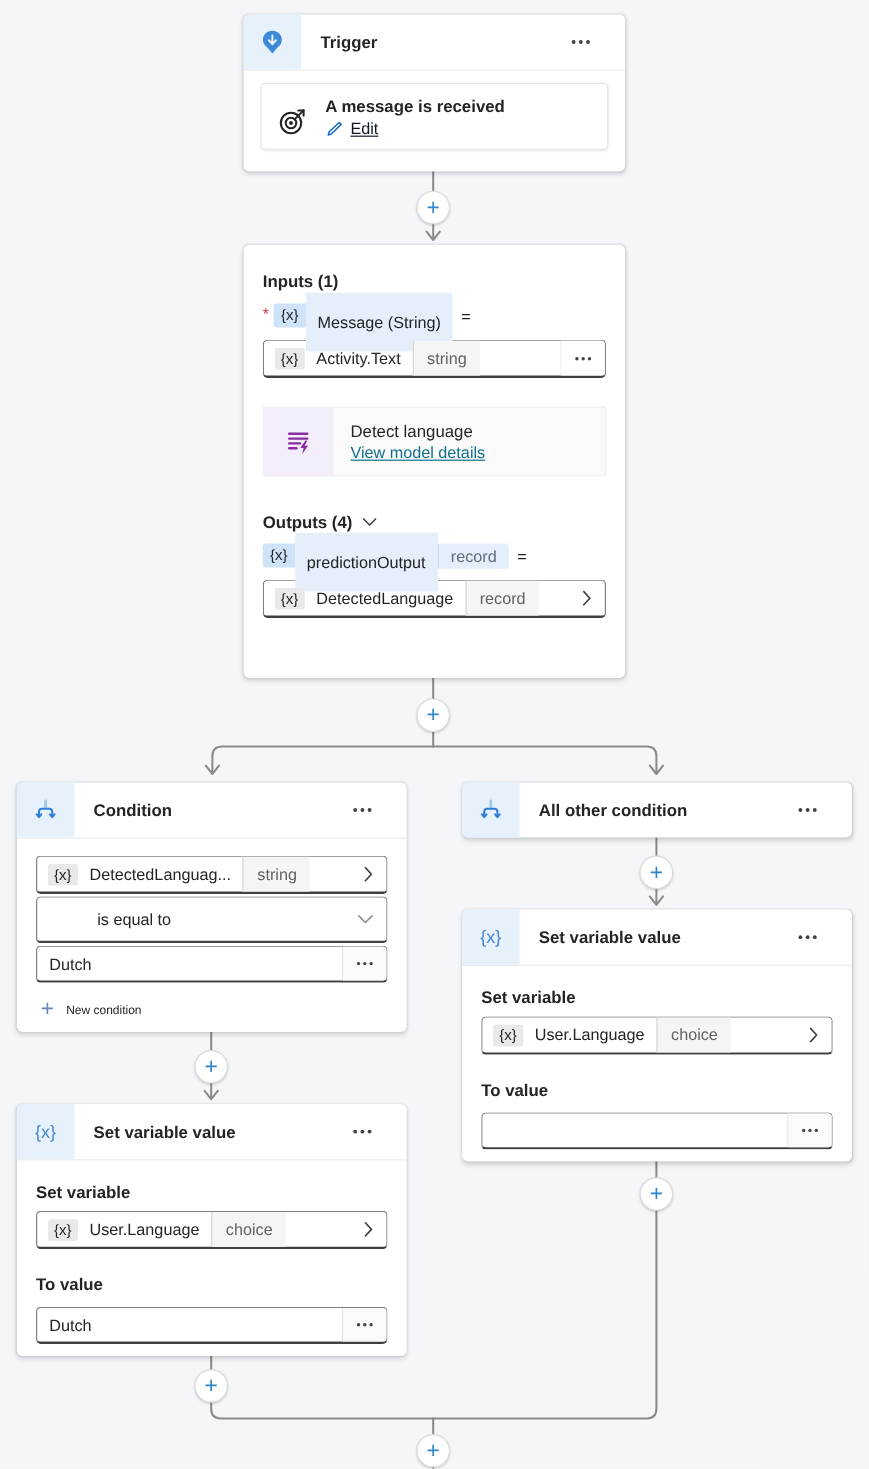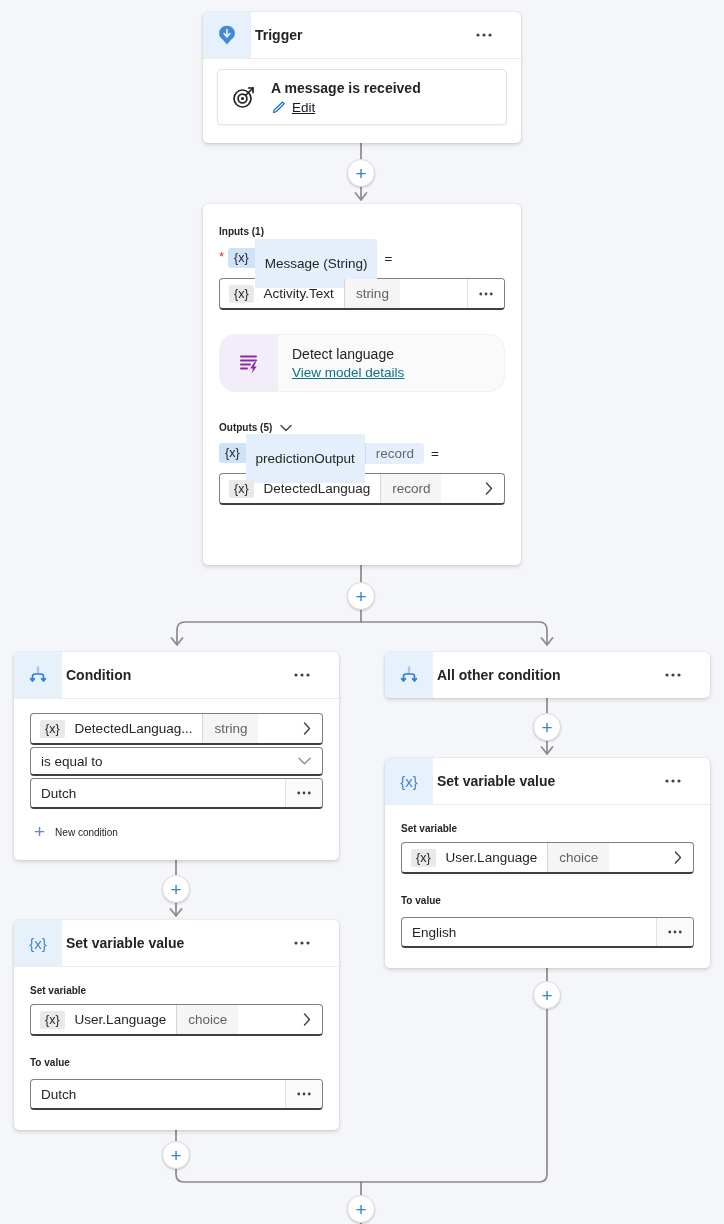--- a/index.html
+++ b/index.html
@@ -3,38 +3,38 @@
 <meta charset="utf-8">
 <style>
   html,body{margin:0;padding:0;}
   body{font-family:"Liberation Sans","DejaVu Sans",sans-serif;background:#eef0f3;}
   .canvas{position:relative;width:724px;height:1224px;background:#f4f6f9;overflow:hidden;}
   svg.wires{position:absolute;left:0;top:0;z-index:0;pointer-events:none;}
 
   
   .node{position:absolute;background:#fff;border-radius:5px;z-index:1;
         box-shadow:0 0 2px rgba(0,0,0,.12),0 2px 4px rgba(0,0,0,.14);}
-  .hdr{display:flex;align-items:center;height:46px;gap:4px;padding-right:22px;cursor:pointer;}
+  .hdr{display:flex;align-items:center;height:46px;gap:16px;padding-right:22px;cursor:pointer;}
   .with-body>.hdr{border-bottom:1px solid #ebebeb;}
   .ibox{width:48px;height:46px;display:flex;align-items:center;justify-content:center;
         border-radius:5px 0 0 0;flex:0 0 48px;}
   .with-body>.hdr>.ibox{border-radius:5px 0 0 0;}
   .hdr-only .ibox{border-radius:5px 0 0 5px;}
   .ibox.blue{background:#e7f1fc;}
   .ibox.purple{background:#f3edf9;}
   .ttl{font-size:14px;font-weight:700;color:#242424;flex:1;white-space:nowrap;}
   .more{width:30px;height:30px;border:none;background:transparent;border-radius:4px;
         display:flex;align-items:center;justify-content:center;cursor:pointer;}
   .body{padding:0 16px;}
-  .lbl{font-size:10px;font-weight:700;color:#242424;}
+  .lbl{font-size:14px;font-weight:700;color:#242424;}
   .vicon{font-size:15px;color:#4285d6;font-weight:400;letter-spacing:0;}
 
   
   .tcard{margin:10px 14px 12px;border:1px solid #e3e3e3;border-radius:4px;
-         box-shadow:0 1px 2px rgba(0,0,0,.06);display:flex;align-items:center;
+         box-shadow:0 1px 2px rgba(0,0,0,.06);display:flex;align-items:flex-end;
          gap:14px;padding:9px 12px;height:56px;box-sizing:border-box;cursor:pointer;}
   .tcard-title{font-size:14px;font-weight:700;color:#242424;}
   .editrow{display:flex;align-items:center;gap:6px;margin-top:4px;}
   .link{font-size:13.5px;text-decoration:underline;cursor:pointer;}
   .link.blue{color:#0f172a;}
   .link.teal{color:#0e7089;}
 
   
   .prow{display:flex;align-items:center;height:24px;font-size:13.5px;color:#242424;}
   .req{color:#d13438;font-size:13px;margin-right:4px;margin-top:-4px;}
@@ -55,21 +55,21 @@
          align-self:stretch;display:flex;align-items:center;padding:0 11px;}
   .chevR{margin-left:auto;margin-right:11px;display:flex;}
   .chevD{margin-left:auto;margin-right:11px;display:flex;}
   .suffix{margin-left:auto;align-self:stretch;width:36px;display:flex;align-items:center;
           justify-content:center;border-left:1px solid #e2e2e2;background:#fafafa;
           border-radius:0 3px 3px 0;cursor:pointer;}
   .txt{flex:1;height:100%;border:none;background:transparent;outline:none;
        font-family:inherit;font-size:13.5px;color:#242424;padding:0 0 0 10px;min-width:0;}
 
   
-  .mcard{display:flex;align-items:stretch;background:#fafafa;border-radius:16px;
+  .mcard{display:flex;align-items:stretch;background:#fafafa;border-radius:0;
          border:1px solid #f0f0f0;height:58px;box-sizing:border-box;overflow:hidden;}
   .mcard .micon{width:58px;background:#f3edf9;display:flex;align-items:center;justify-content:center;}
   .mcard .mtext{display:flex;flex-direction:column;justify-content:center;padding:0 14px;gap:3px;}
   .mtitle{font-size:14px;color:#242424;}
 
   
   .newcond{display:flex;align-items:center;gap:10px;margin-top:14px;background:none;
            border:none;cursor:pointer;padding:2px 4px;font-family:inherit;}
   .newcond .nplus{color:#6488bb;font-size:19px;line-height:14px;font-weight:400;}
   .newcond .ntext{font-size:10px;color:#242424;}
@@ -197,38 +197,38 @@
             <path fill="#8a2da2" d="M17.5 11l-4.3 6.4h2.8l-1.2 5 4.9-6.9h-2.8l2.2-4.5z"></path>
           </svg>
         </span>
         <span class="mtext">
           <span class="mtitle">Detect language</span>
           <span class="link teal">View model details</span>
         </span>
       </div>
 
       <div style="display:flex;align-items:center;gap:8px;margin-top:30px;margin-bottom:8px;">
-        <span class="lbl">Outputs (5)</span>
+        <span class="lbl">Outputs (4)</span>
         <span style="display:flex;">
           <svg width="12" height="8" viewBox="0 0 12 8">
               <path d="M1 1.5l5 5 5-5" stroke="#424242" stroke-width="1.4" fill="none" stroke-linecap="round" stroke-linejoin="round"></path>
             </svg>
         </span>
       </div>
 
       <div class="prow" style="margin-bottom:8px;">
         <span class="chip-b">{x}</span>
         <span class="pname mid">predictionOutput</span>
         <span class="ptype">record</span>
         <span class="eq">=</span>
       </div>
 
       <div class="fbox">
         <span class="chip-g">{x}</span>
-        <span class="fname">DetectedLanguag</span>
+        <span class="fname">DetectedLanguage</span>
         <span class="ftype">record</span>
         <span class="chevR">
           <svg width="8" height="13" viewBox="0 0 8 13">
               <path d="M1.5 1l5 5.5-5 5.5" stroke="#424242" stroke-width="1.4" fill="none" stroke-linecap="round" stroke-linejoin="round"></path>
             </svg>
         </span>
       </div>
     </div>
   </div>
 
@@ -256,21 +256,21 @@
       <div class="fbox rowgap2">
         <span class="chip-g">{x}</span>
         <span class="fname">DetectedLanguag...</span>
         <span class="ftype">string</span>
         <span class="chevR">
           <svg width="8" height="13" viewBox="0 0 8 13">
               <path d="M1.5 1l5 5.5-5 5.5" stroke="#424242" stroke-width="1.4" fill="none" stroke-linecap="round" stroke-linejoin="round"></path>
             </svg>
         </span>
       </div>
-      <div class="fbox rowgap2" style="height:29px;">
+      <div class="fbox rowgap2" style="height:39px;padding-left:40px;">
         <span class="fname">is equal to</span>
         <span class="chevD">
           <svg width="13" height="8" viewBox="0 0 13 8">
               <path d="M1 1.2l5.5 5.6L12 1.2" stroke="#8a8a8a" stroke-width="1.3" fill="none" stroke-linecap="round" stroke-linejoin="round"></path>
             </svg>
         </span>
       </div>
       <div class="fbox" style="height:31px;">
         <input class="txt" value="Dutch" style="">
         <span class="suffix">
@@ -333,21 +333,20 @@
         <span class="fname">User.Language</span>
         <span class="ftype">choice</span>
         <span class="chevR">
           <svg width="8" height="13" viewBox="0 0 8 13">
               <path d="M1.5 1l5 5.5-5 5.5" stroke="#424242" stroke-width="1.4" fill="none" stroke-linecap="round" stroke-linejoin="round"></path>
             </svg>
         </span>
       </div>
       <div class="lbl" style="margin-top:21px;margin-bottom:11px;">To value</div>
       <div class="fbox" style="height:31px;">
-        <input class="txt" value="English" style="">
         <span class="suffix">
           <svg width="14" height="4" viewBox="0 0 16 4">
               <g fill="#424242">
                 <circle cx="2" cy="2" r="1.6"></circle>
                 <circle cx="8" cy="2" r="1.6"></circle>
                 <circle cx="14" cy="2" r="1.6"></circle>
               </g>
             </svg>
         </span>
       </div>

